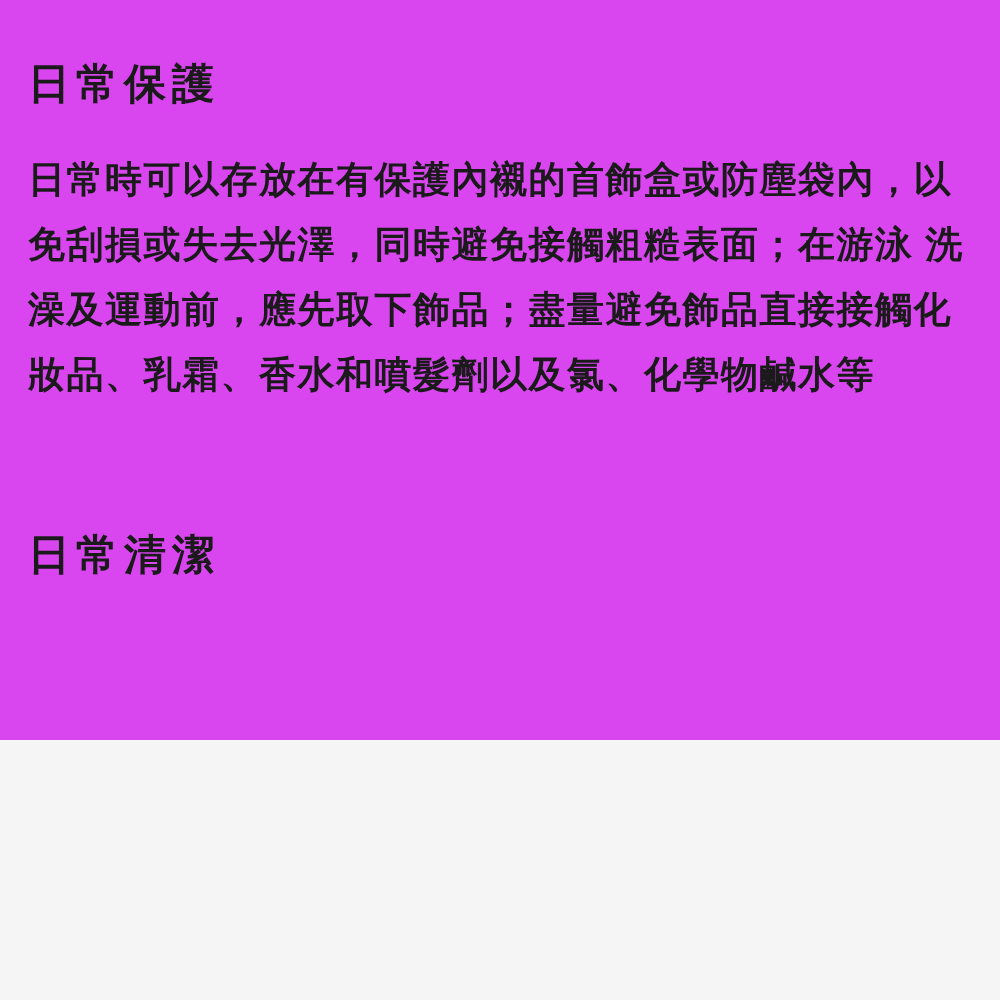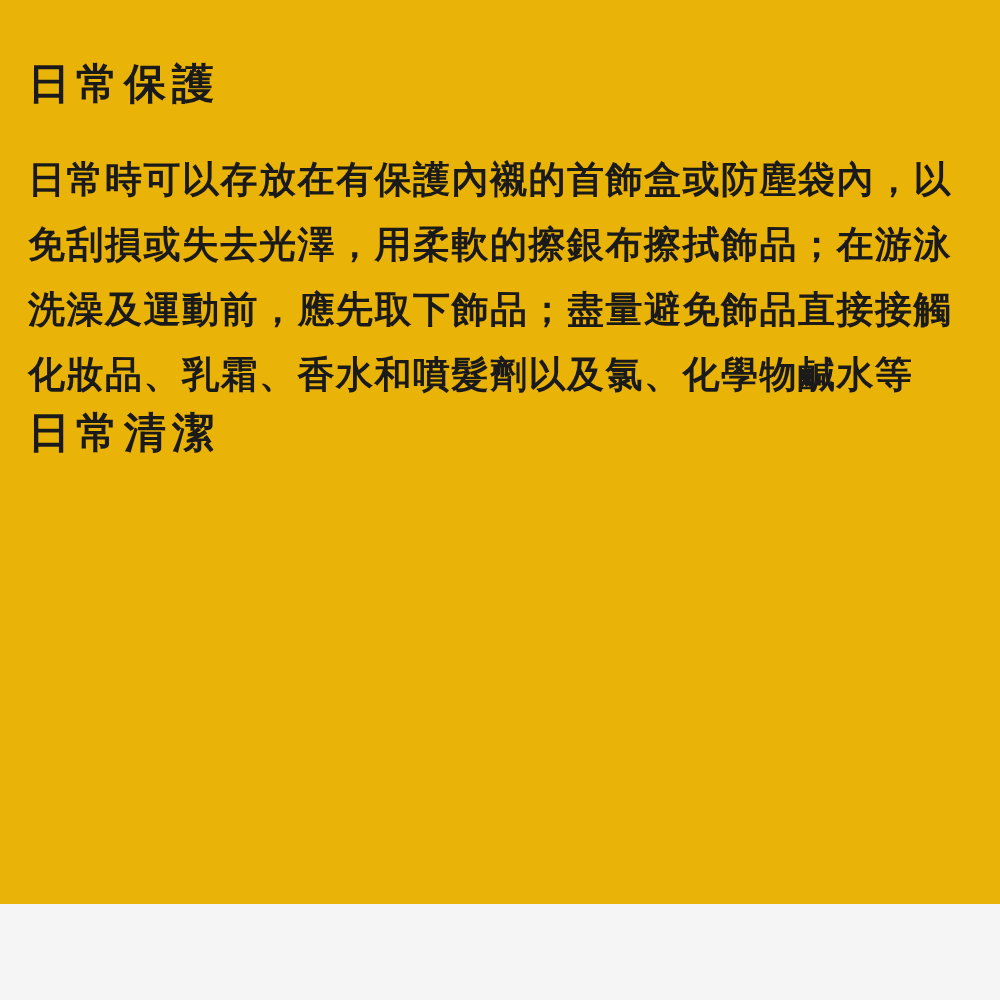--- a/index.html
+++ b/index.html
@@ -5,22 +5,22 @@
   * { margin: 0; padding: 0; box-sizing: border-box; }
 
   html, body {
     width: 1000px;
     background: #f5f5f5;
     font-family: "Liberation Sans", "DejaVu Sans", sans-serif;
   }
 
   .page {
     width: 1000px;
-    height: 904px;
-    background: #eab308;
+    height: 740px;
+    background: #d946ef;
     padding: 58px 24px 0 28px;
     overflow: hidden;
   }
 
   .care-section { display: block; }
 
   .section-heading {
     font-size: 42px;
     font-weight: 700;
     color: #1a1a1a;
@@ -36,29 +36,30 @@
     letter-spacing: 1.5px;
     line-height: 65px;
     text-align: left;
     overflow-wrap: break-word;
     word-break: normal;
     line-break: strict;
     max-width: 942px;
   }
 
   .care-section + .care-section .section-heading {
+    margin-top: 122px;
   }
 </style>
 </head>
 <body>
 
 <div class="page">
 
   <section class="care-section">
     <h2 class="section-heading">日常保護</h2>
-    <p class="section-body">日常時可以存放在有保護內襯的首飾盒或防塵袋內，以免刮損或失去光澤，用柔軟的擦銀布擦拭飾品；在游泳 洗澡及運動前，應先取下飾品；盡量避免飾品直接接觸化妝品、乳霜、香水和噴髮劑以及氯、化學物鹹水等</p>
+    <p class="section-body">日常時可以存放在有保護內襯的首飾盒或防塵袋內，以免刮損或失去光澤，同時避免接觸粗糙表面；在游泳 洗澡及運動前，應先取下飾品；盡量避免飾品直接接觸化妝品、乳霜、香水和噴髮劑以及氯、化學物鹹水等</p>
   </section>
 
   <section class="care-section">
     <h2 class="section-heading">日常清潔</h2>
   </section>
 
 </div>
 
 </body></html>

